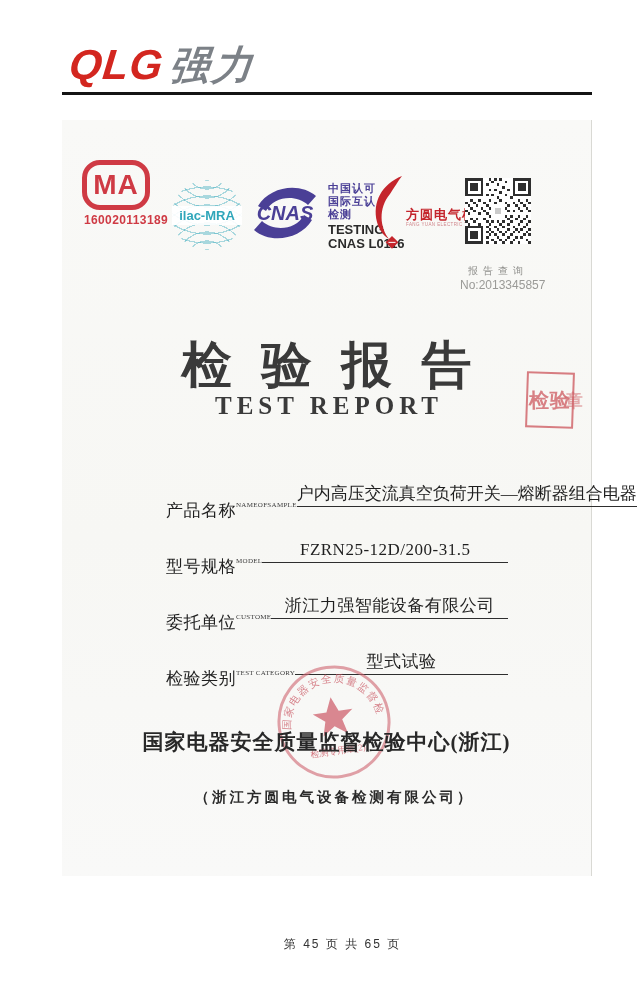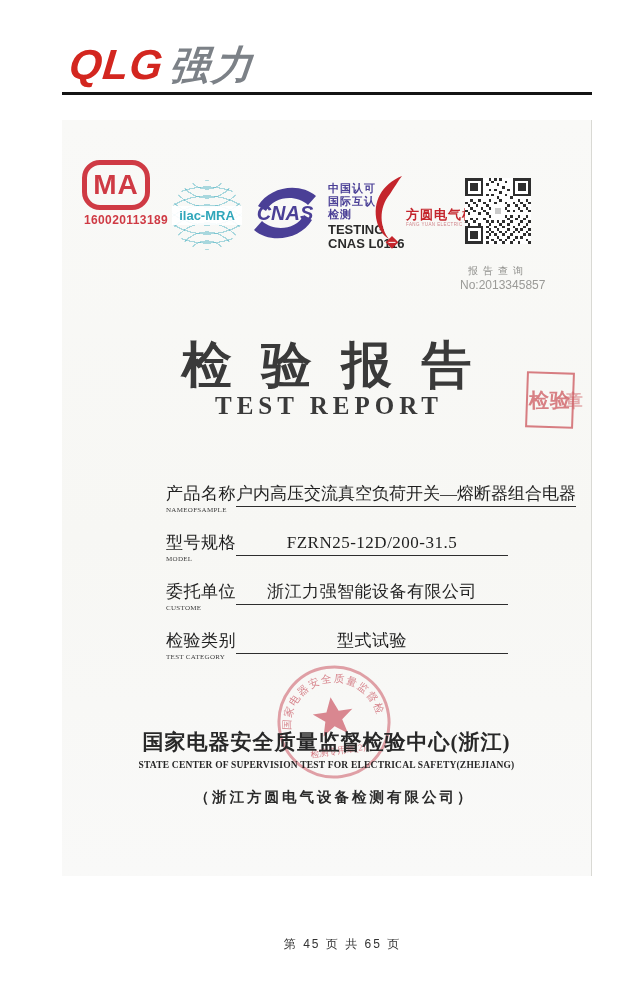--- a/index.html
+++ b/index.html
@@ -69,21 +69,21 @@
     border:2.5px solid rgba(206,94,100,.8); transform:rotate(2deg);
     display:flex; align-items:center; justify-content:center; }
   .sq-stamp span { font-size:20px; font-weight:700; color:rgba(206,94,100,.78);
     letter-spacing:1px; white-space:nowrap; transform:rotate(-3deg); }
   .sq-stamp .half { position:absolute; right:-12px; top:14px; font-size:18px;
     color:rgba(206,94,100,.5); }
 
   
   .form { position:absolute; left:104px; top:363px; width:342px; }
   .frow { display:flex; align-items:flex-start; margin-bottom:17px; }
-  .flabel-wrap { display:flex; flex-direction:column; flex:0 0 auto; }
+  .flabel-wrap { display:flex; flex-direction:row; flex:0 0 auto;margin-top:17px; }
   .flabel { font-size:17px; line-height:22px; color:#1f1f1f; letter-spacing:.5px; white-space:nowrap; }
   .fsub { font-size:7px; line-height:9px; color:#3c3c3c; letter-spacing:.3px;
     margin-top:1px; white-space:nowrap; }
   .fvalue { flex:1 1 auto; font-size:17px; line-height:22px; color:#1f1f1f;
     border-bottom:1.5px solid #2e2e2e; text-align:center; white-space:nowrap;
     letter-spacing:.5px; padding-bottom:1px; }
   .fvalue.left { text-align:left; letter-spacing:0; }
 
   
   .round-stamp { position:absolute; left:212px; top:542px; width:120px; height:120px;
@@ -242,18 +242,17 @@
           <textPath href="#ringPath" startOffset="2">国家电器安全质量监督检验中心</textPath>
         </text>
         <g transform="translate(60,56) scale(2.1)" fill="#d4737e" opacity="0.85">
           <path d="M0,-10 L2.94,-3.09 L9.51,-3.09 L4.05,1.18 L5.88,8.09 L0,4 L-5.88,8.09 L-4.05,1.18 L-9.51,-3.09 L-2.94,-3.09 Z"></path>
         </g>
         <text x="60" y="92" text-anchor="middle" font-size="9" fill="#cb5a66" opacity="0.8">检测专用章(2)</text>
       </svg>
     </div>
 
     <div class="org-cn">国家电器安全质量监督检验中心(浙江)</div>
-    <div class="org-en">STATE CENTER OF SUPERVISION TEST FOR ELECTRICAL SAFETY(ZHEJIANG)</div>
     <div class="org-sub">（浙江方圆电气设备检测有限公司）</div>
   </div>
 
   <div class="footer">第 45 页 共 65 页</div>
 </div>
 
 </body></html>

